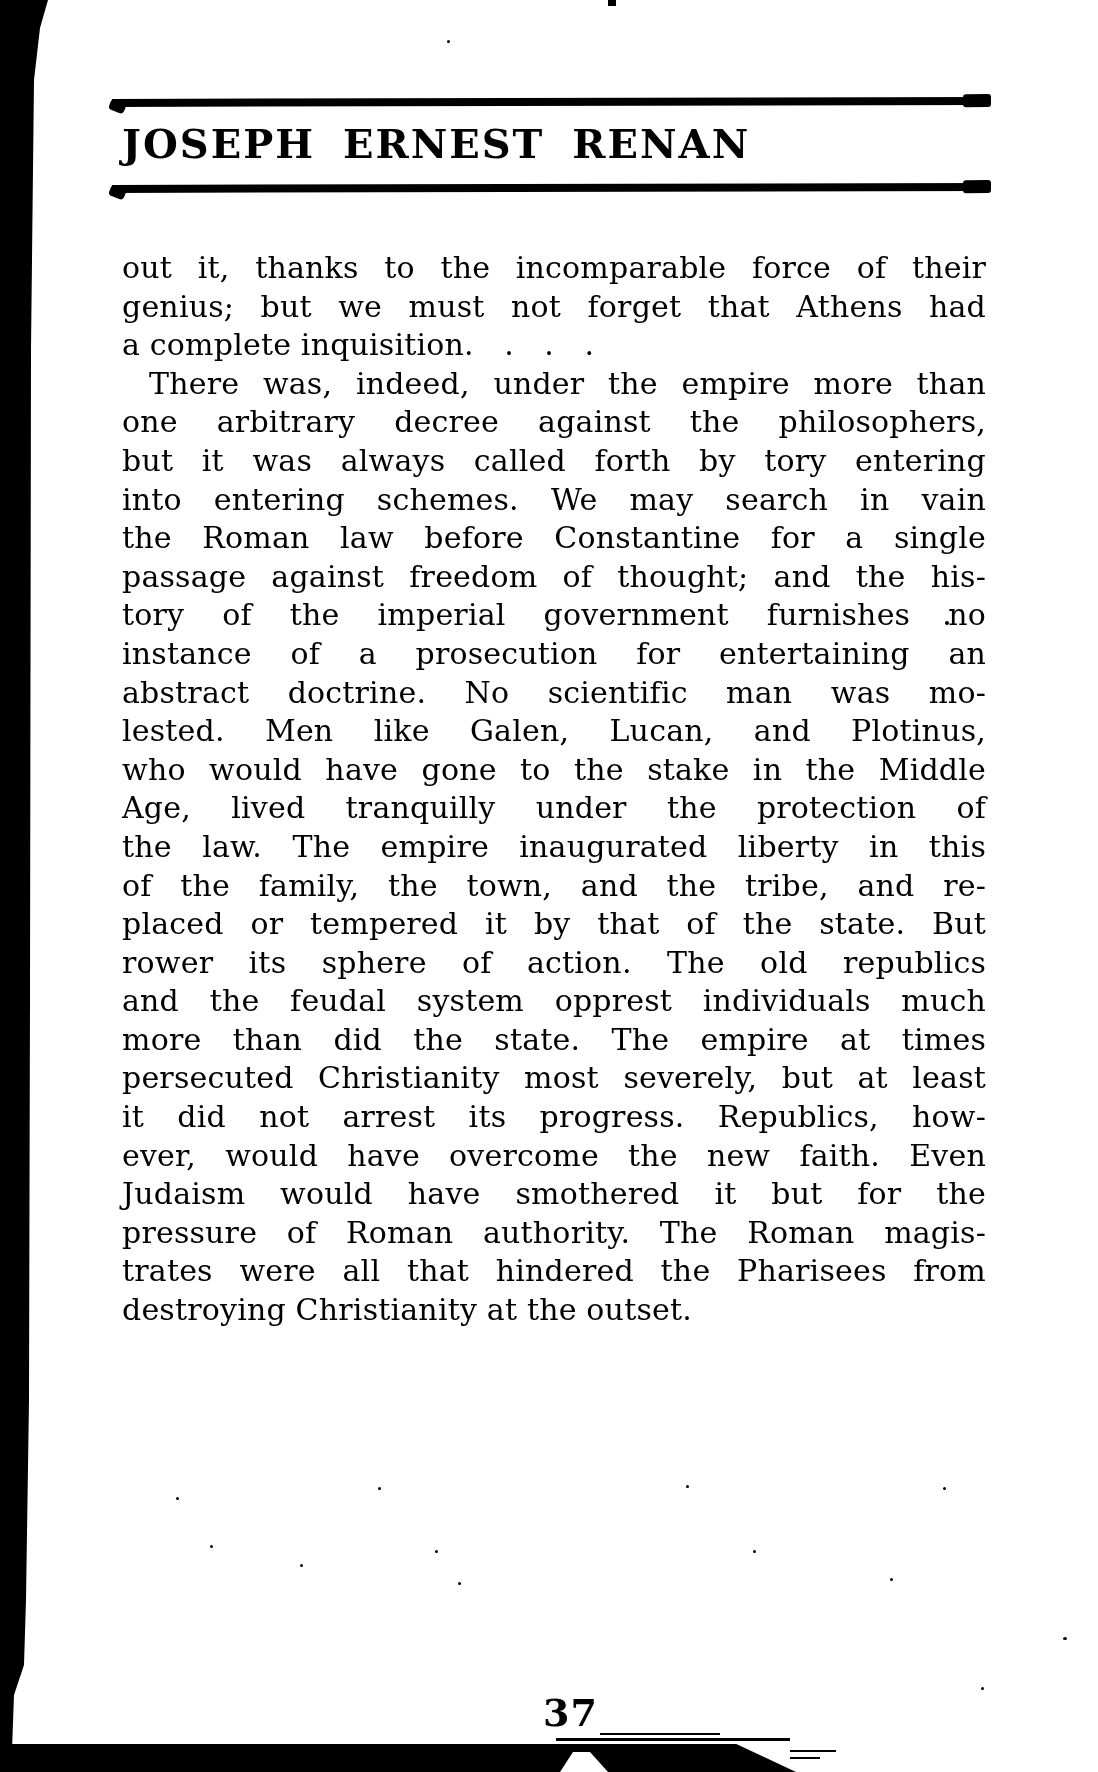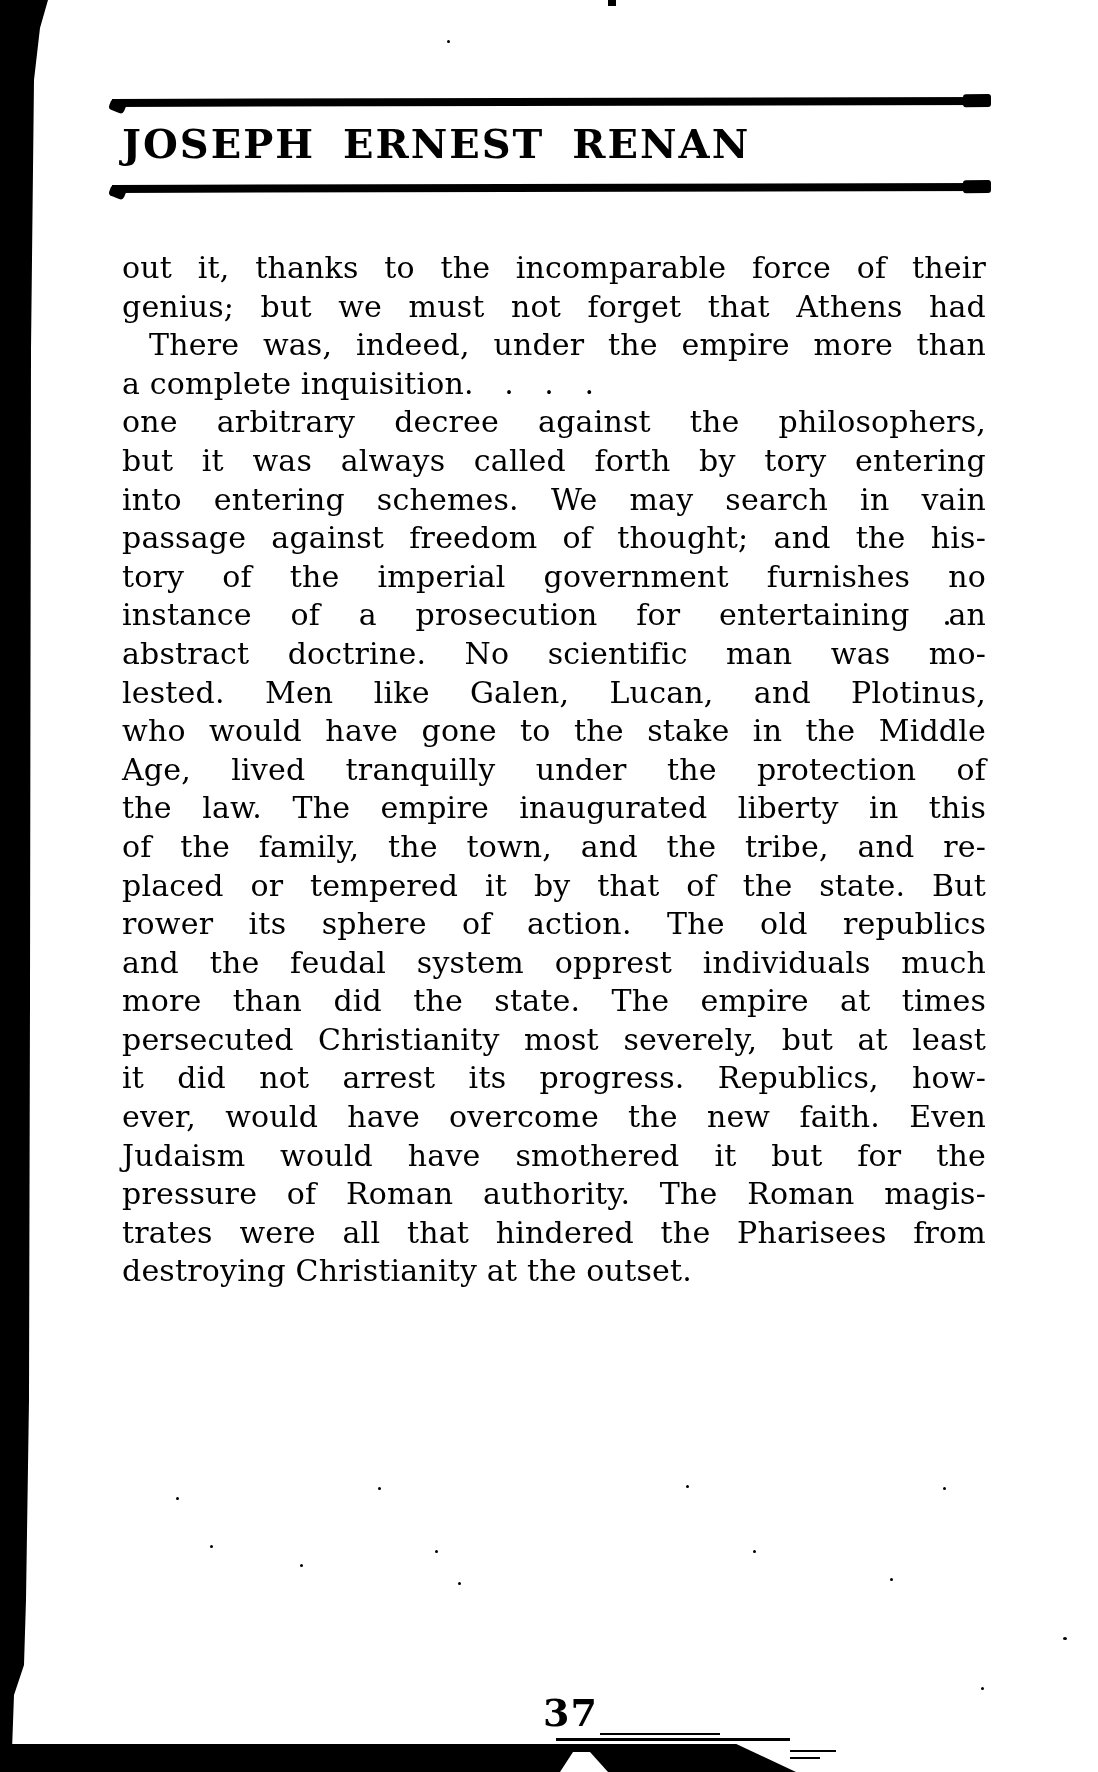--- a/index.html
+++ b/index.html
@@ -90,25 +90,26 @@
   <div class="speck" style="left:1063px;top:1637px;width:4px;height:3px;"></div>
   <div class="speck" style="left:981px;top:1687px;width:3px;height:3px;"></div>
 
   <div class="rule rule-top"></div>
   <div class="header-title">JOSEPH ERNEST RENAN</div>
   <div class="rule rule-bottom"></div>
 
   <div class="body-text">
     <div class="line">out it, thanks to the incomparable force of their</div>
     <div class="line">genius; but we must not forget that Athens had</div>
+    <div class="line no-justify">a complete inquisition.  .  .  .</div>
     <div class="line indent">There was, indeed, under the empire more than</div>
-    <div class="line no-justify">a complete inquisition.  .  .  .</div>
     <div class="line">one arbitrary decree against the philosophers,</div>
     <div class="line">but it was always called forth by tory entering</div>
     <div class="line">into entering schemes.  We may search in vain</div>
+    <div class="line">the Roman law before Constantine for a single</div>
     <div class="line">passage against freedom of thought; and the his-</div>
     <div class="line">tory of the imperial government furnishes no</div>
     <div class="line">instance of a prosecution for entertaining an</div>
     <div class="line">abstract doctrine.  No scientific man was mo-</div>
     <div class="line">lested.  Men like Galen, Lucan, and Plotinus,</div>
     <div class="line">who would have gone to the stake in the Middle</div>
     <div class="line">Age, lived tranquilly under the protection of</div>
     <div class="line">the law.  The empire inaugurated liberty in this</div>
     <div class="line">of the family, the town, and the tribe, and re-</div>
     <div class="line">placed or tempered it by that of the state.  But</div>

